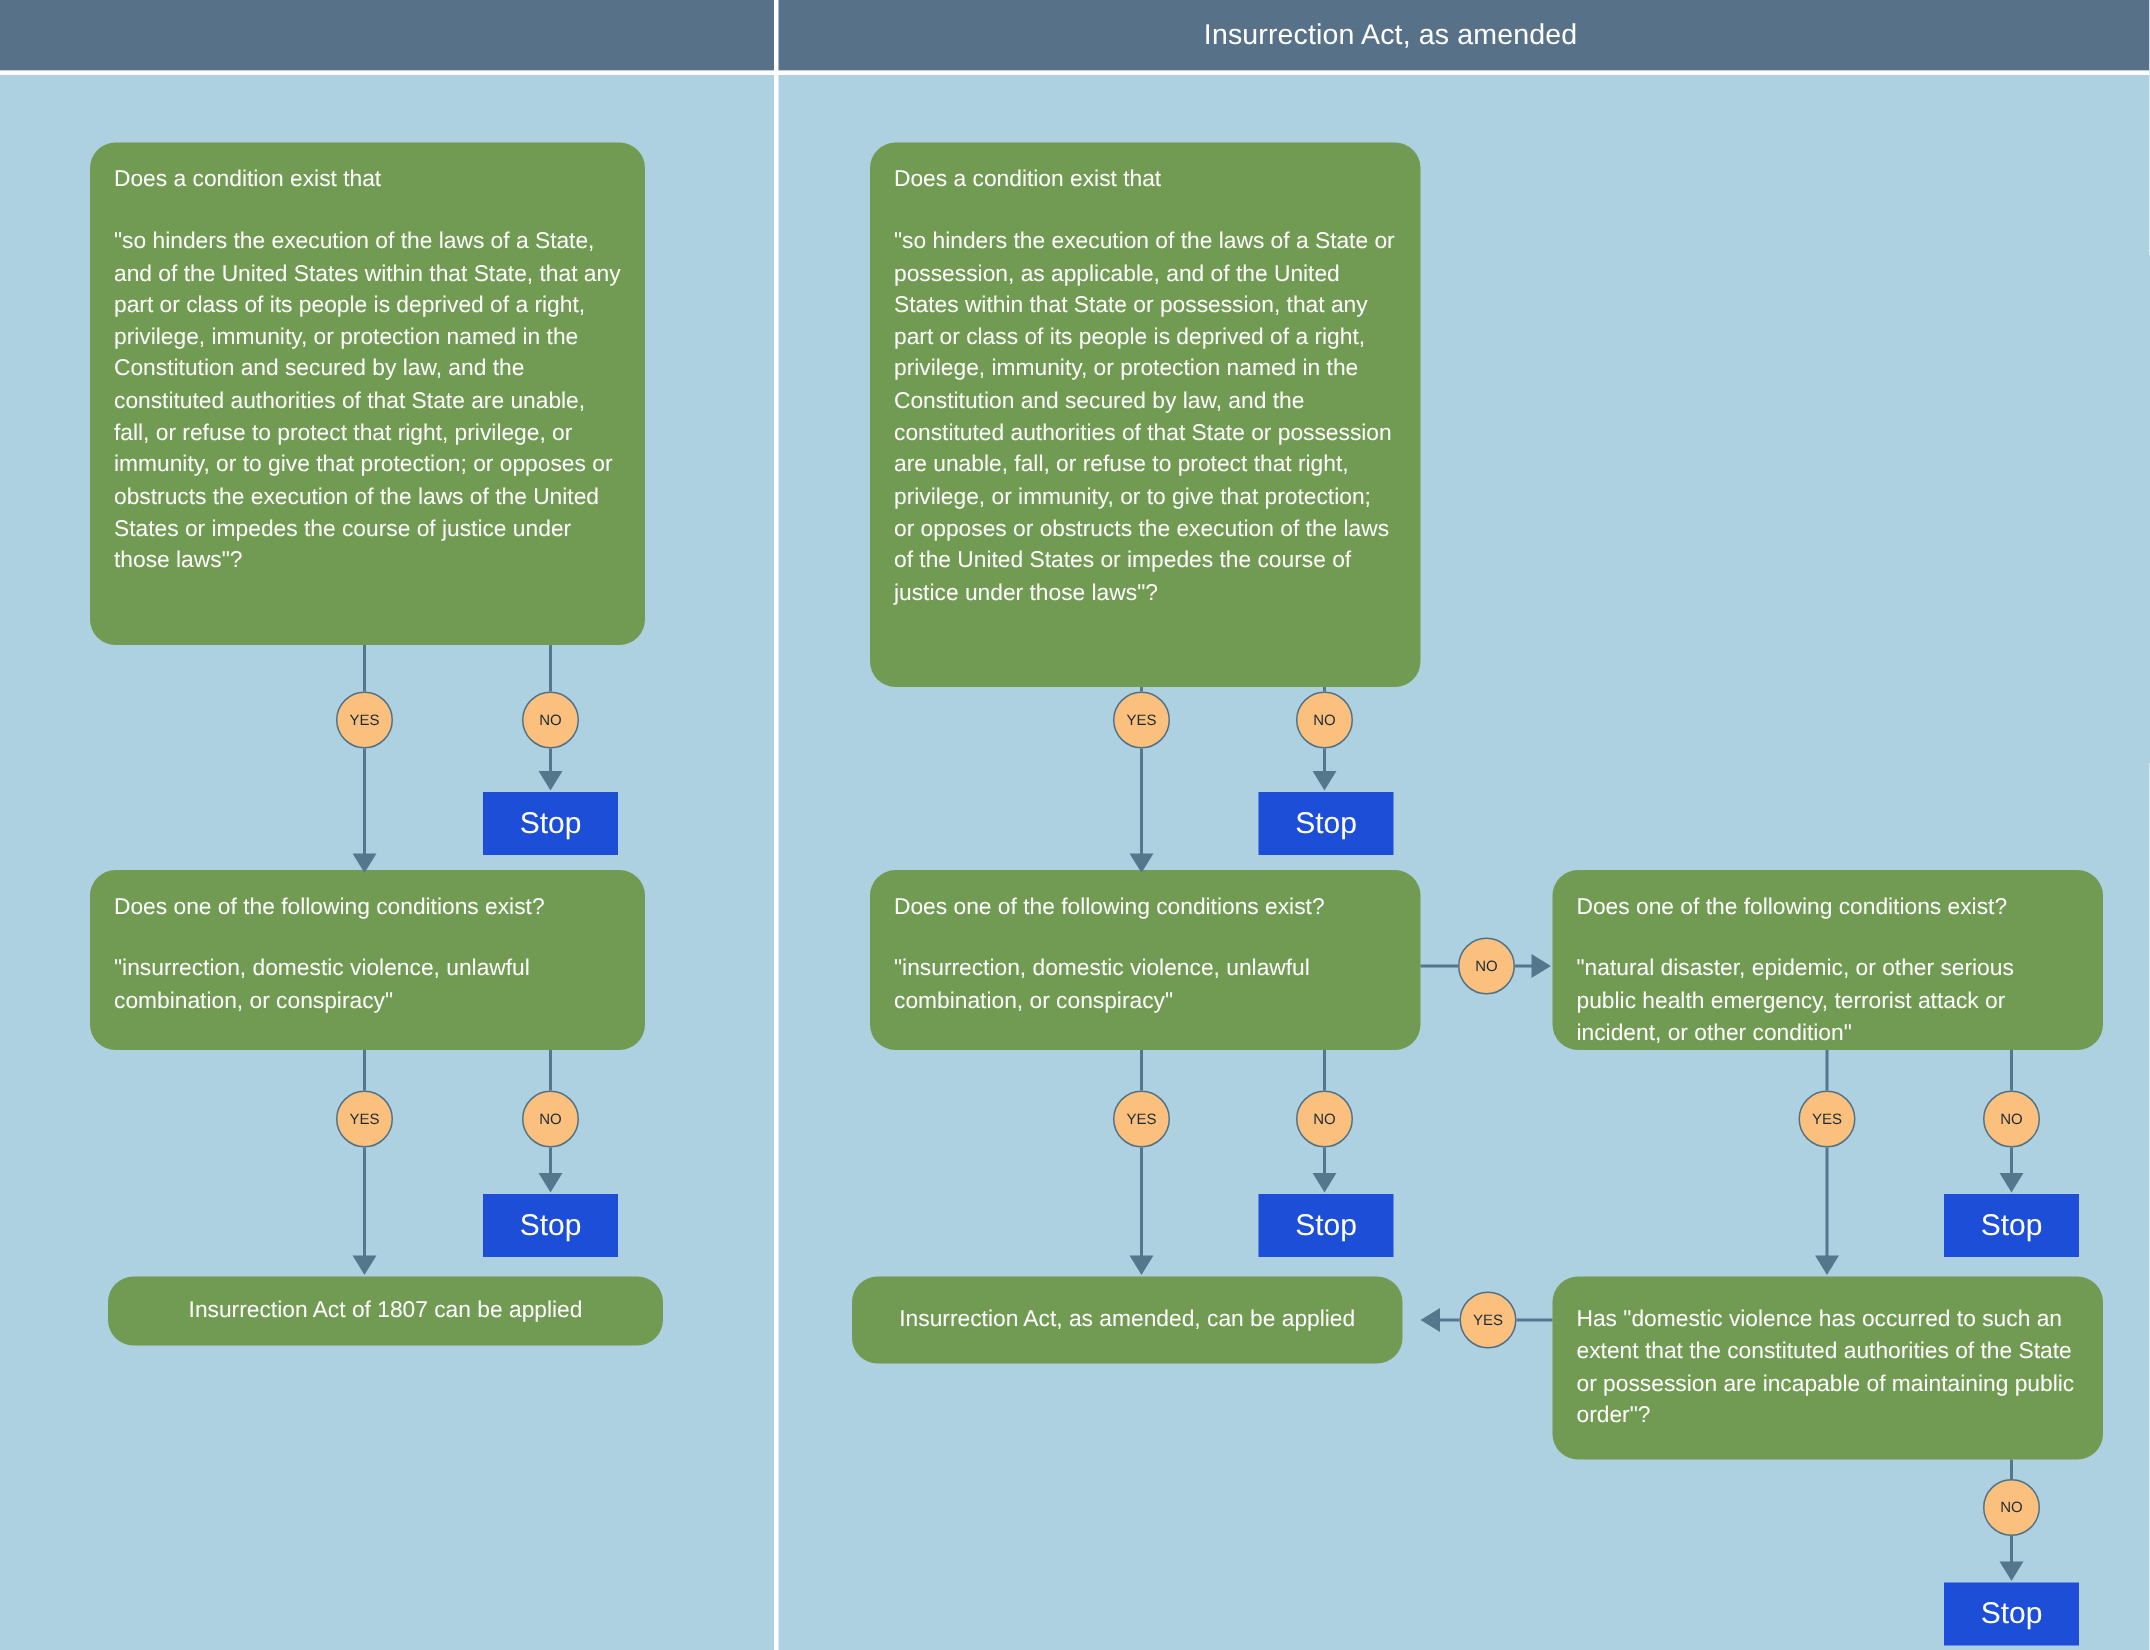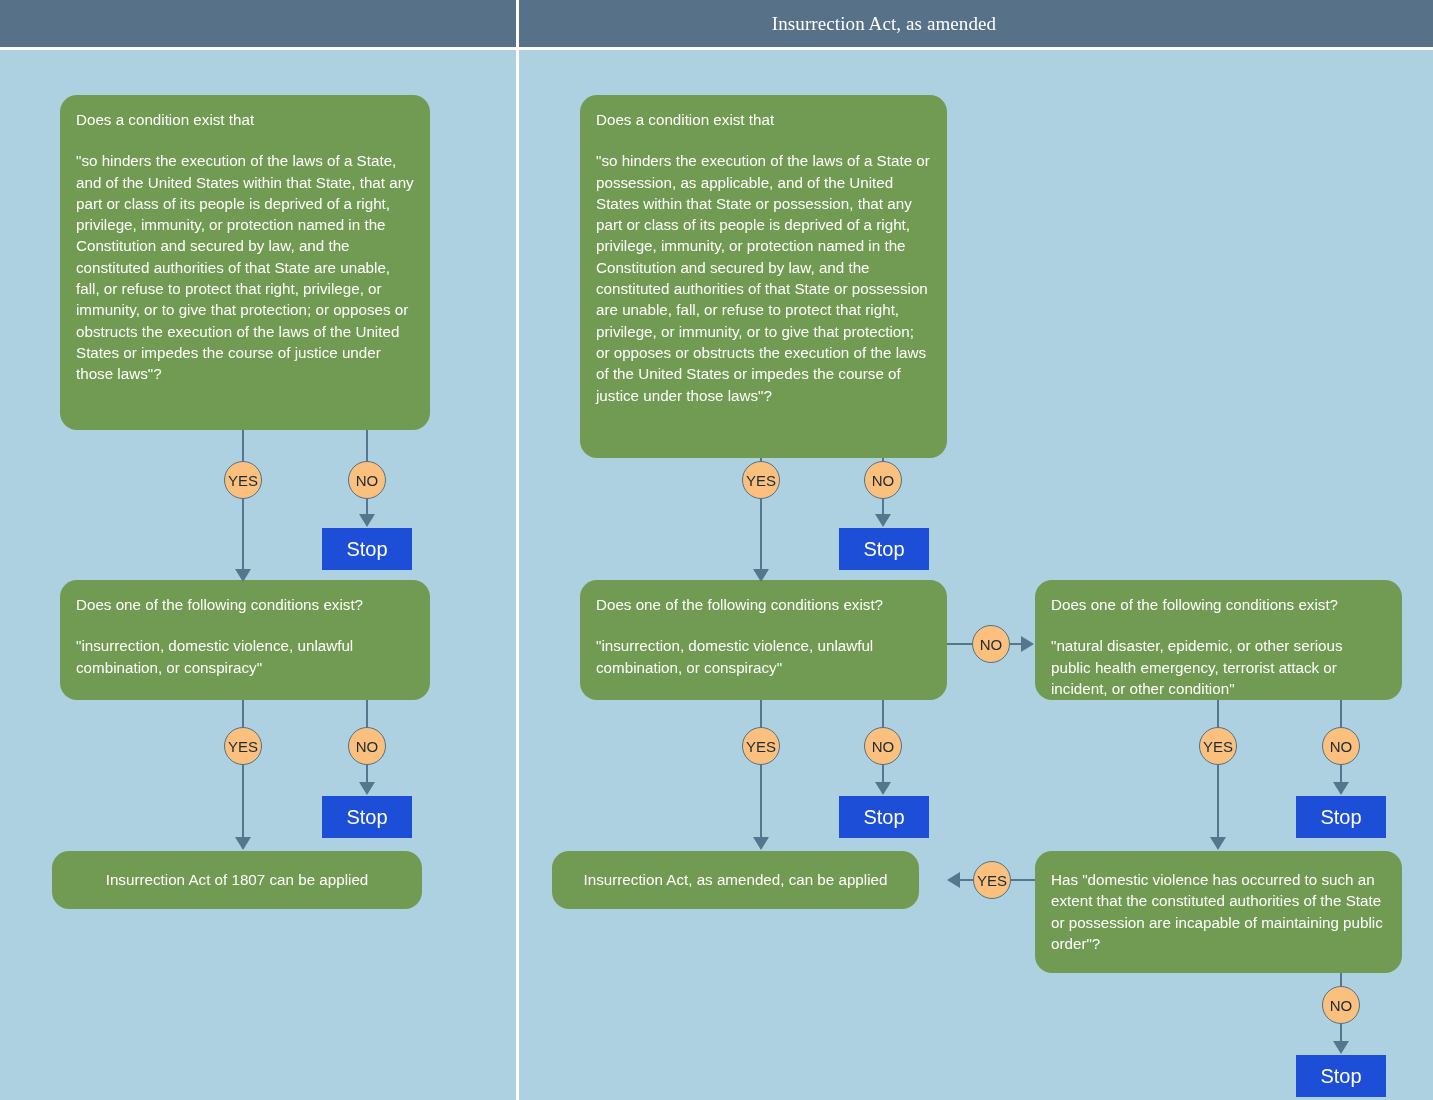--- a/index.html
+++ b/index.html
@@ -25,21 +25,21 @@
     position: absolute; left: 0; top: 47px;
     width: 1433px; height: 3px;
     background: #ffffff;
   }
   .header-cell {
     position: absolute; top: 0; height: 47px;
     display: flex; align-items: center; justify-content: center;
     color: #ffffff; font-size: 19px; letter-spacing: .1px;
   }
   #hdr-left  { left: 0px;   width: 516px; }
-  #hdr-right { left: 499px; width: 770px; font-family: Liberation Serif, serif; }
+  #hdr-right { left: 542px; width: 770px; }
 
   
   .col-divider {
     position: absolute; top: 0; width: 3px; height: 1100px;
     background: #ffffff;
   }
   #divider-1 { left: 516px; }
 
   
   .box {
@@ -66,21 +66,21 @@
     display: flex; align-items: center; justify-content: center;
   }
 
   .pill {
     position: absolute;
     width: 38px; height: 38px;
     border-radius: 50%;
     background: #fbc07e;
     border: 1.6px solid #4f7186;
     color: #1d2b33;
-    font-size: 15px;
+    font-size: 10px;
     display: flex; align-items: center; justify-content: center;
     z-index: 6;
   }
 
   
   .vline {
     position: absolute; width: 2px; background: #55778e; z-index: 2;
   }
   .hline {
     position: absolute; height: 2px; background: #55778e; z-index: 2;
@@ -154,21 +154,21 @@
   <div class="vline" style="left:366px; top:700px; width:2px; height:27px;"></div>
   <div class="pill" style="left:348px; top:727px;">
     <span>NO</span>
   </div>
   <div class="vline" style="left:366px; top:765px; width:2px; height:18px;"></div>
   <div class="arrow-down" style="left:359px; top:782px;"></div>
   <div class="stop" style="left:322px; top:796px; width:90px; height:42px;">
     <span>Stop</span>
   </div>
 
-  <div class="box centered" style="left:52px; top:851px; width:370px; height:58px;">
+  <div class="box centered" style="left:72px; top:851px; width:370px; height:46px;">
     <span>Insurrection Act of 1807 can be applied</span>
   </div>
 
   <div class="box" style="left:580px; top:95px; width:367px; height:363px;">
     <p>Does a condition exist that</p>
     <p class="gap">"so hinders the execution of the laws of a State or possession, as applicable, and of the United States within that State or possession, that any part or class of its people is deprived of a right, privilege, immunity, or protection named in the Constitution and secured by law, and the constituted authorities of that State or possession are unable, fall, or refuse to protect that right, privilege, or immunity, or to give that protection; or opposes or obstructs the execution of the laws of the United States or impedes the course of justice under those laws"?</p>
   </div>
 
   <div class="vline" style="left:760px; top:458px; width:2px; height:3px;"></div>
   <div class="pill" style="left:742px; top:461px;">
@@ -209,21 +209,21 @@
   <div class="vline" style="left:882px; top:700px; width:2px; height:27px;"></div>
   <div class="pill" style="left:864px; top:727px;">
     <span>NO</span>
   </div>
   <div class="vline" style="left:882px; top:765px; width:2px; height:18px;"></div>
   <div class="arrow-down" style="left:875px; top:782px;"></div>
   <div class="stop" style="left:839px; top:796px; width:90px; height:42px;">
     <span>Stop</span>
   </div>
 
-  <div class="box centered" style="left:552px; top:851px; width:367px; height:58px;">
+  <div class="box centered" style="left:568px; top:851px; width:367px; height:58px;">
     <span>Insurrection Act, as amended, can be applied</span>
   </div>
 
   <div class="box" style="left:1035px; top:580px; width:367px; height:120px;">
     <p>Does one of the following conditions exist?</p>
     <p class="gap">"natural disaster, epidemic, or other serious public health emergency, terrorist attack or incident, or other condition"</p>
   </div>
 
   <div class="vline" style="left:1217px; top:700px; width:2px; height:27px;"></div>
   <div class="pill" style="left:1199px; top:727px;">

